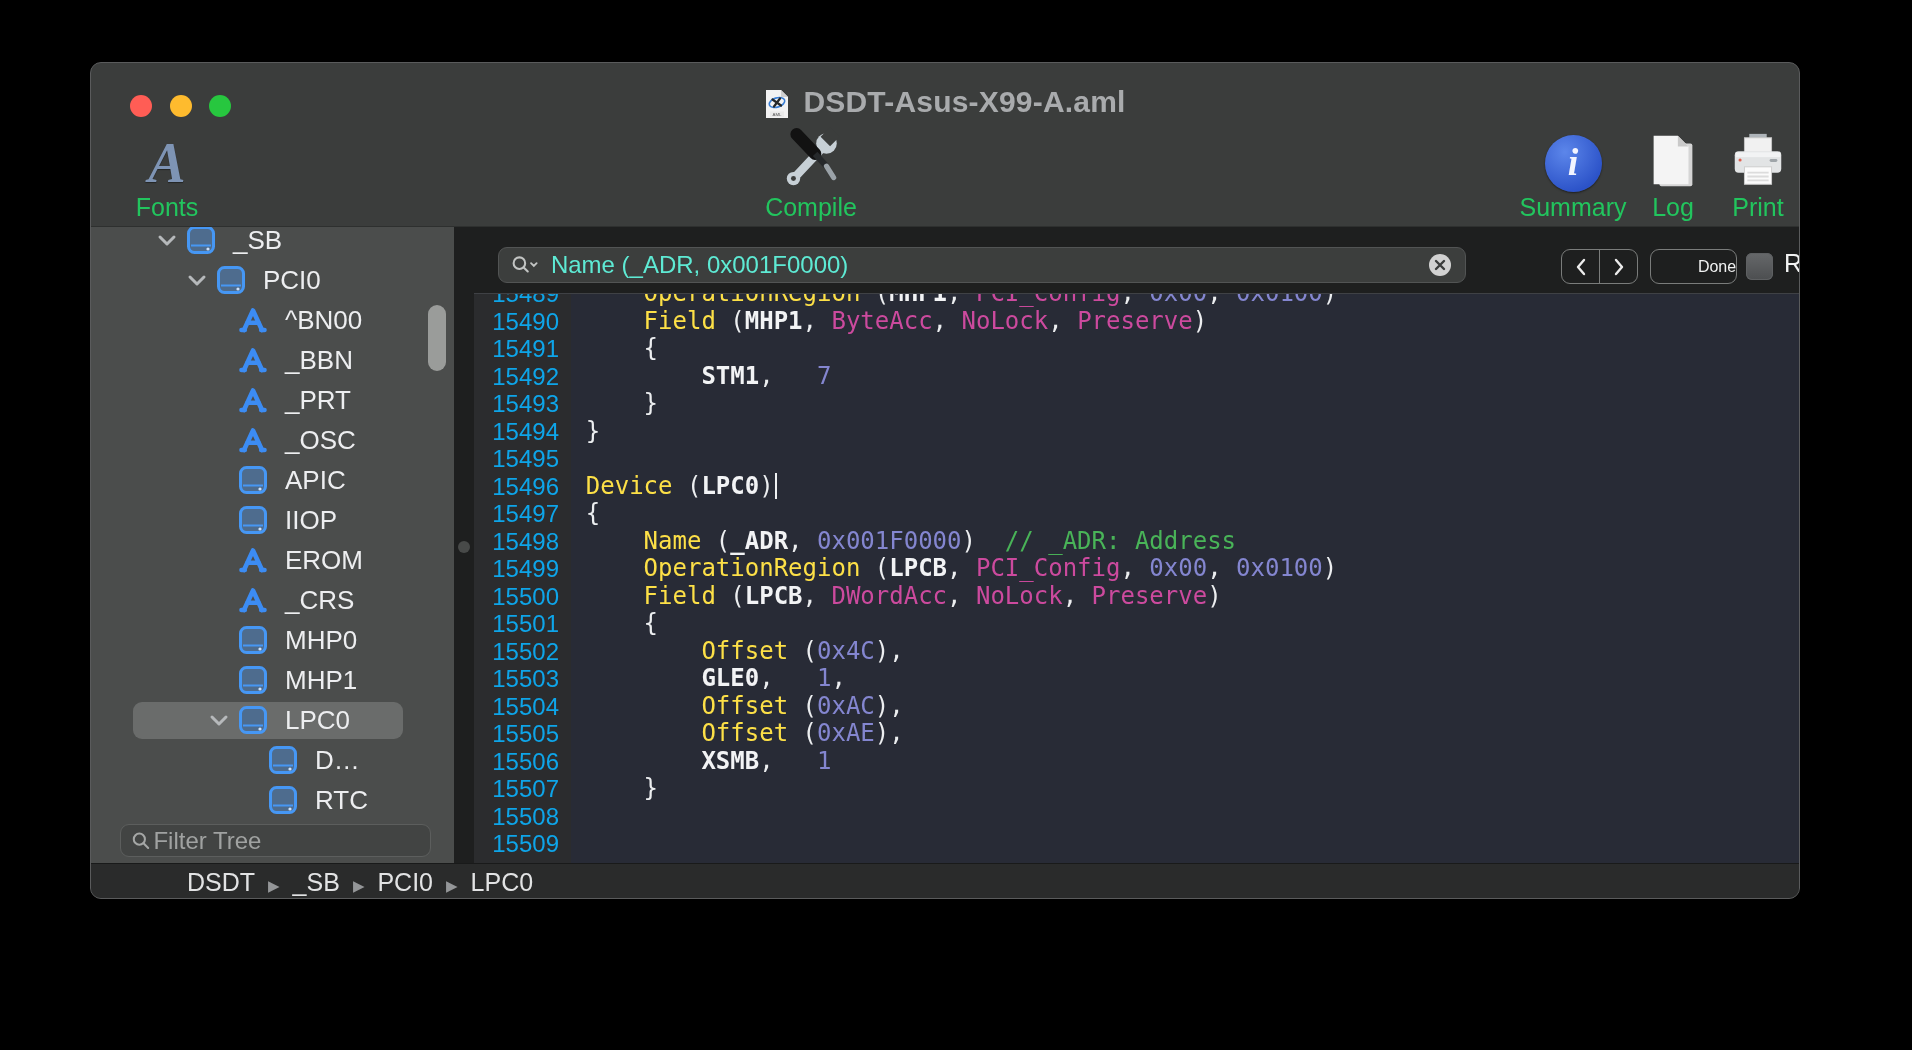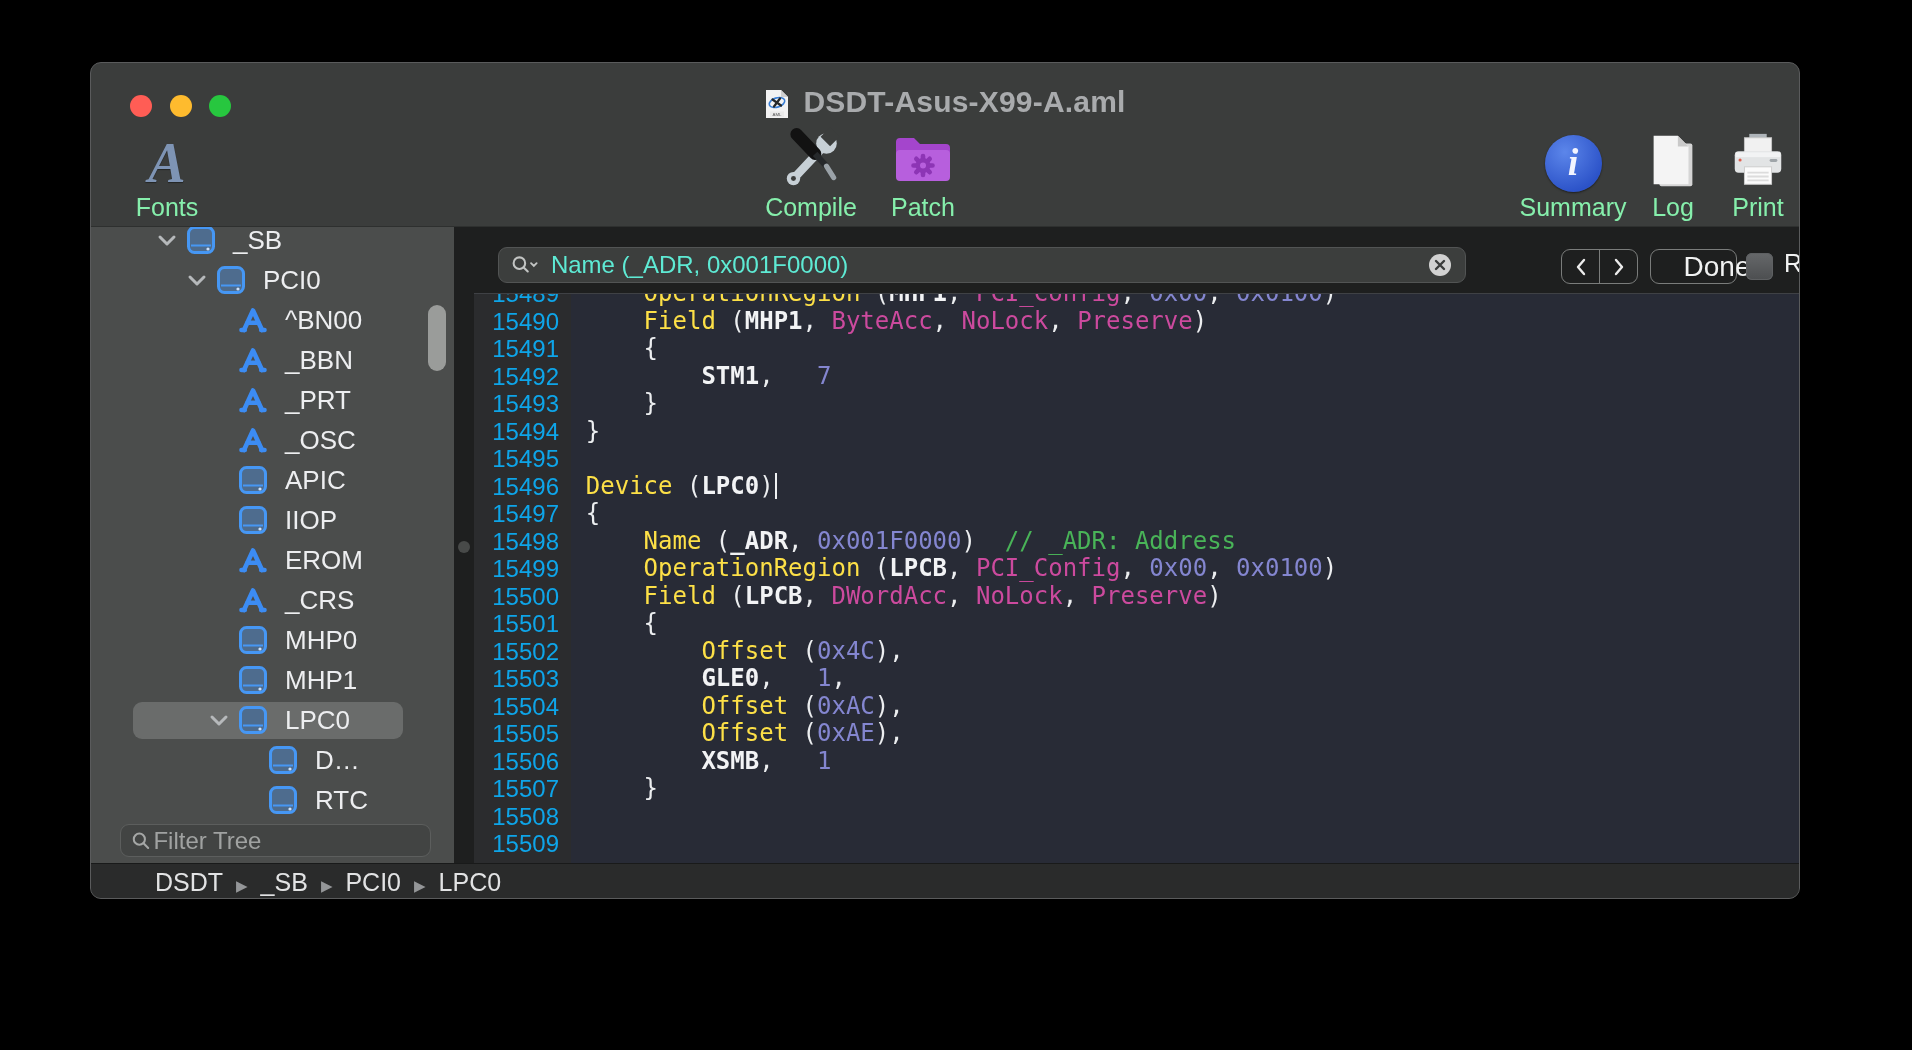--- a/index.html
+++ b/index.html
@@ -15,21 +15,21 @@
   .tl.close{left:39px;background:#ff5d55;}
   .tl.min{left:79px;background:#febb2e;}
   .tl.zoom{left:118px;background:#27c73f;}
   .title-wrap{position:absolute;left:0;top:22px;width:100%;display:flex;justify-content:center;align-items:flex-end;gap:13px;}
   .title-text{font-size:30px;font-weight:700;color:#a9abad;letter-spacing:.2px;}
 
   
   .toolbar{position:absolute;left:0;top:46px;width:100%;height:117px;}
   .tb-item{position:absolute;bottom:4px;width:150px;transform:translateX(-50%);
     display:flex;flex-direction:column;align-items:center;justify-content:flex-end;}
-  .tb-label{font-size:25px;color:#86efac;margin-top:1px;}
+  .tb-label{font-size:25px;color:#22c55e;margin-top:1px;}
   .fonts-a{font-family:"Liberation Serif",serif;font-style:italic;font-weight:600;font-size:56px;
     color:#7e94b4;line-height:58px;text-shadow:0 1px 1px rgba(0,0,0,.4);}
   .sum-circle{width:57px;height:57px;border-radius:50%;background:radial-gradient(circle at 35% 30%,#5c86ea,#2b52c8 75%);
     display:flex;align-items:center;justify-content:center;box-shadow:0 1px 2px rgba(0,0,0,.5);}
   .sum-i{font-family:"Liberation Serif",serif;font-style:italic;font-weight:700;font-size:38px;color:#f2f4ff;margin-top:-3px;}
 
   
   .content{position:absolute;left:0;top:163px;width:100%;height:637px;}
   .sidebar{position:absolute;left:0;top:0;width:363px;height:637px;background:#4b4d4c;overflow:hidden;
     border-top:1px solid #2e302f;}
@@ -56,40 +56,40 @@
   .findfield{position:absolute;left:24px;top:20px;width:968px;height:36px;background:#3c3e3d;
     border:1px solid #525454;border-radius:9px;display:flex;align-items:center;padding:0 12px;}
   .findfield input{background:transparent;border:none;outline:none;color:#5eead4;font-size:24px;width:100%;
     margin-left:9px;font-family:"Liberation Sans",sans-serif;}
   .clearbtn{flex:0 0 26px;}
   .seg{position:absolute;left:1087px;top:22px;width:77px;height:35px;border:1.5px solid #7a7c7b;border-radius:9px;
     display:flex;}
   .seg .half{flex:1;display:flex;align-items:center;justify-content:center;}
   .seg .half:first-child{border-right:1.5px solid #7a7c7b;}
   .donebtn{position:absolute;left:1176px;top:22px;width:87px;height:35px;border:1.5px solid #7a7c7b;border-radius:9px;
-    color:#f1f2f2;font-size:28px;display:flex;align-items:center;justify-content:center;padding-left:47px;}
+    color:#f1f2f2;font-size:16px;display:flex;align-items:center;justify-content:center;padding-left:47px;}
   .cbox{position:absolute;left:1272px;top:26px;width:27px;height:27px;border-radius:6px;
     background:linear-gradient(#66686a,#4c4e50);box-shadow:inset 0 0 0 1px #5e6062;}
   .replab{position:absolute;left:1310px;top:22px;font-size:25px;color:#f1f2f2;}
 
   .coderegion{position:absolute;left:0;top:67px;width:100%;height:570px;overflow:hidden;}
   .gutterbg{position:absolute;left:0;top:0;width:97px;height:100%;background:#2b2c2e;}
   .codescroll{position:absolute;left:0;top:-14px;width:100%;}
   .gcol{position:absolute;left:0;top:0;width:85px;text-align:right;font-size:24px;color:#0ea5e9;}
   .gl{height:27.5px;line-height:27.5px;}
   .ccol{position:absolute;left:54px;top:0;right:0;font-family:"DejaVu Sans Mono",monospace;font-size:24px;}
   .cl{height:27.5px;line-height:27.5px;white-space:pre;}
   .tk-kw{color:#fde047;} .tk-id{color:#f2f3f5;font-weight:700;} .tk-c{color:#8486d0;}
   .tk-t{color:#cc4a9e;} .tk-cm{color:#49b458;} .tk-pl{color:#eceef0;}
   .caret{display:inline-block;width:2.5px;height:26px;background:#eef0f2;vertical-align:-5px;margin-left:1px;}
 
   
   .bottombar{position:absolute;left:0;top:800px;width:100%;height:37px;background:#2a2b2b;border-top:1px solid #191a1a;
     display:flex;align-items:center;padding-left:64px;}
-  .crumb{font-size:25px;color:#e2e3e4;}
+  .crumb{font-size:25px;color:#e2e3e4;margin-left:32px;}
   .crumb-sep{font-size:15px;color:#949698;margin:0 13px;}
 </style>
 </head>
 <body>
 
 <div class="window">
 
   <div class="titlebar">
     <div class="tl close"></div>
     <div class="tl min"></div>
@@ -121,32 +121,20 @@
         <rect x="44" y="4" width="13" height="13" fill="#3b3d3c" transform="rotate(45 50.5 10.5)"></rect>
         <circle cx="15" cy="51" r="6.5" fill="#c7d0d6"></circle>
         <circle cx="15" cy="51" r="2.4" fill="#3b3d3c"></circle>
         <path d="M18 8 L36 27" stroke="#121212" stroke-width="12" stroke-linecap="round"></path>
         <path d="M36 27 L47 39" stroke="#26292b" stroke-width="6"></path>
         <path d="M47 39 L54 50" stroke="#9aa2a8" stroke-width="5" stroke-linecap="round"></path>
       </svg>
       <div class="tb-label">Compile</div>
     </div>
 
-    <div class="tb-item" style="left:832px;">
-      <svg width="64" height="64" viewBox="0 0 64 64">
-        <path d="M5 14 a4 4 0 0 1 4-4 h14 l6 6 h26 a4 4 0 0 1 4 4 v6 H5 z" fill="#a445cc"></path>
-        <rect x="5" y="22" width="54" height="31" rx="4" fill="#b75fdd"></rect>
-        <g stroke="#8d35b5" stroke-width="4.6" stroke-linecap="round">
-          <path d="M32 28 v19 M22.5 37.5 h19 M25.3 30.8 l13.4 13.4 M38.7 30.8 L25.3 44.2"></path>
-        </g>
-        <circle cx="32" cy="37.5" r="7.4" fill="#8d35b5"></circle>
-        <circle cx="32" cy="37.5" r="3" fill="#b75fdd"></circle>
-      </svg>
-      <div class="tb-label">Patch</div>
-    </div>
 
     <div class="tb-item" style="left:1482px;">
       <div class="sum-circle">
         <div class="sum-i">i</div>
       </div>
       <div class="tb-label">Summary</div>
     </div>
 
     <div class="tb-item" style="left:1582px;">
       <svg width="62" height="62" viewBox="0 0 64 64">

